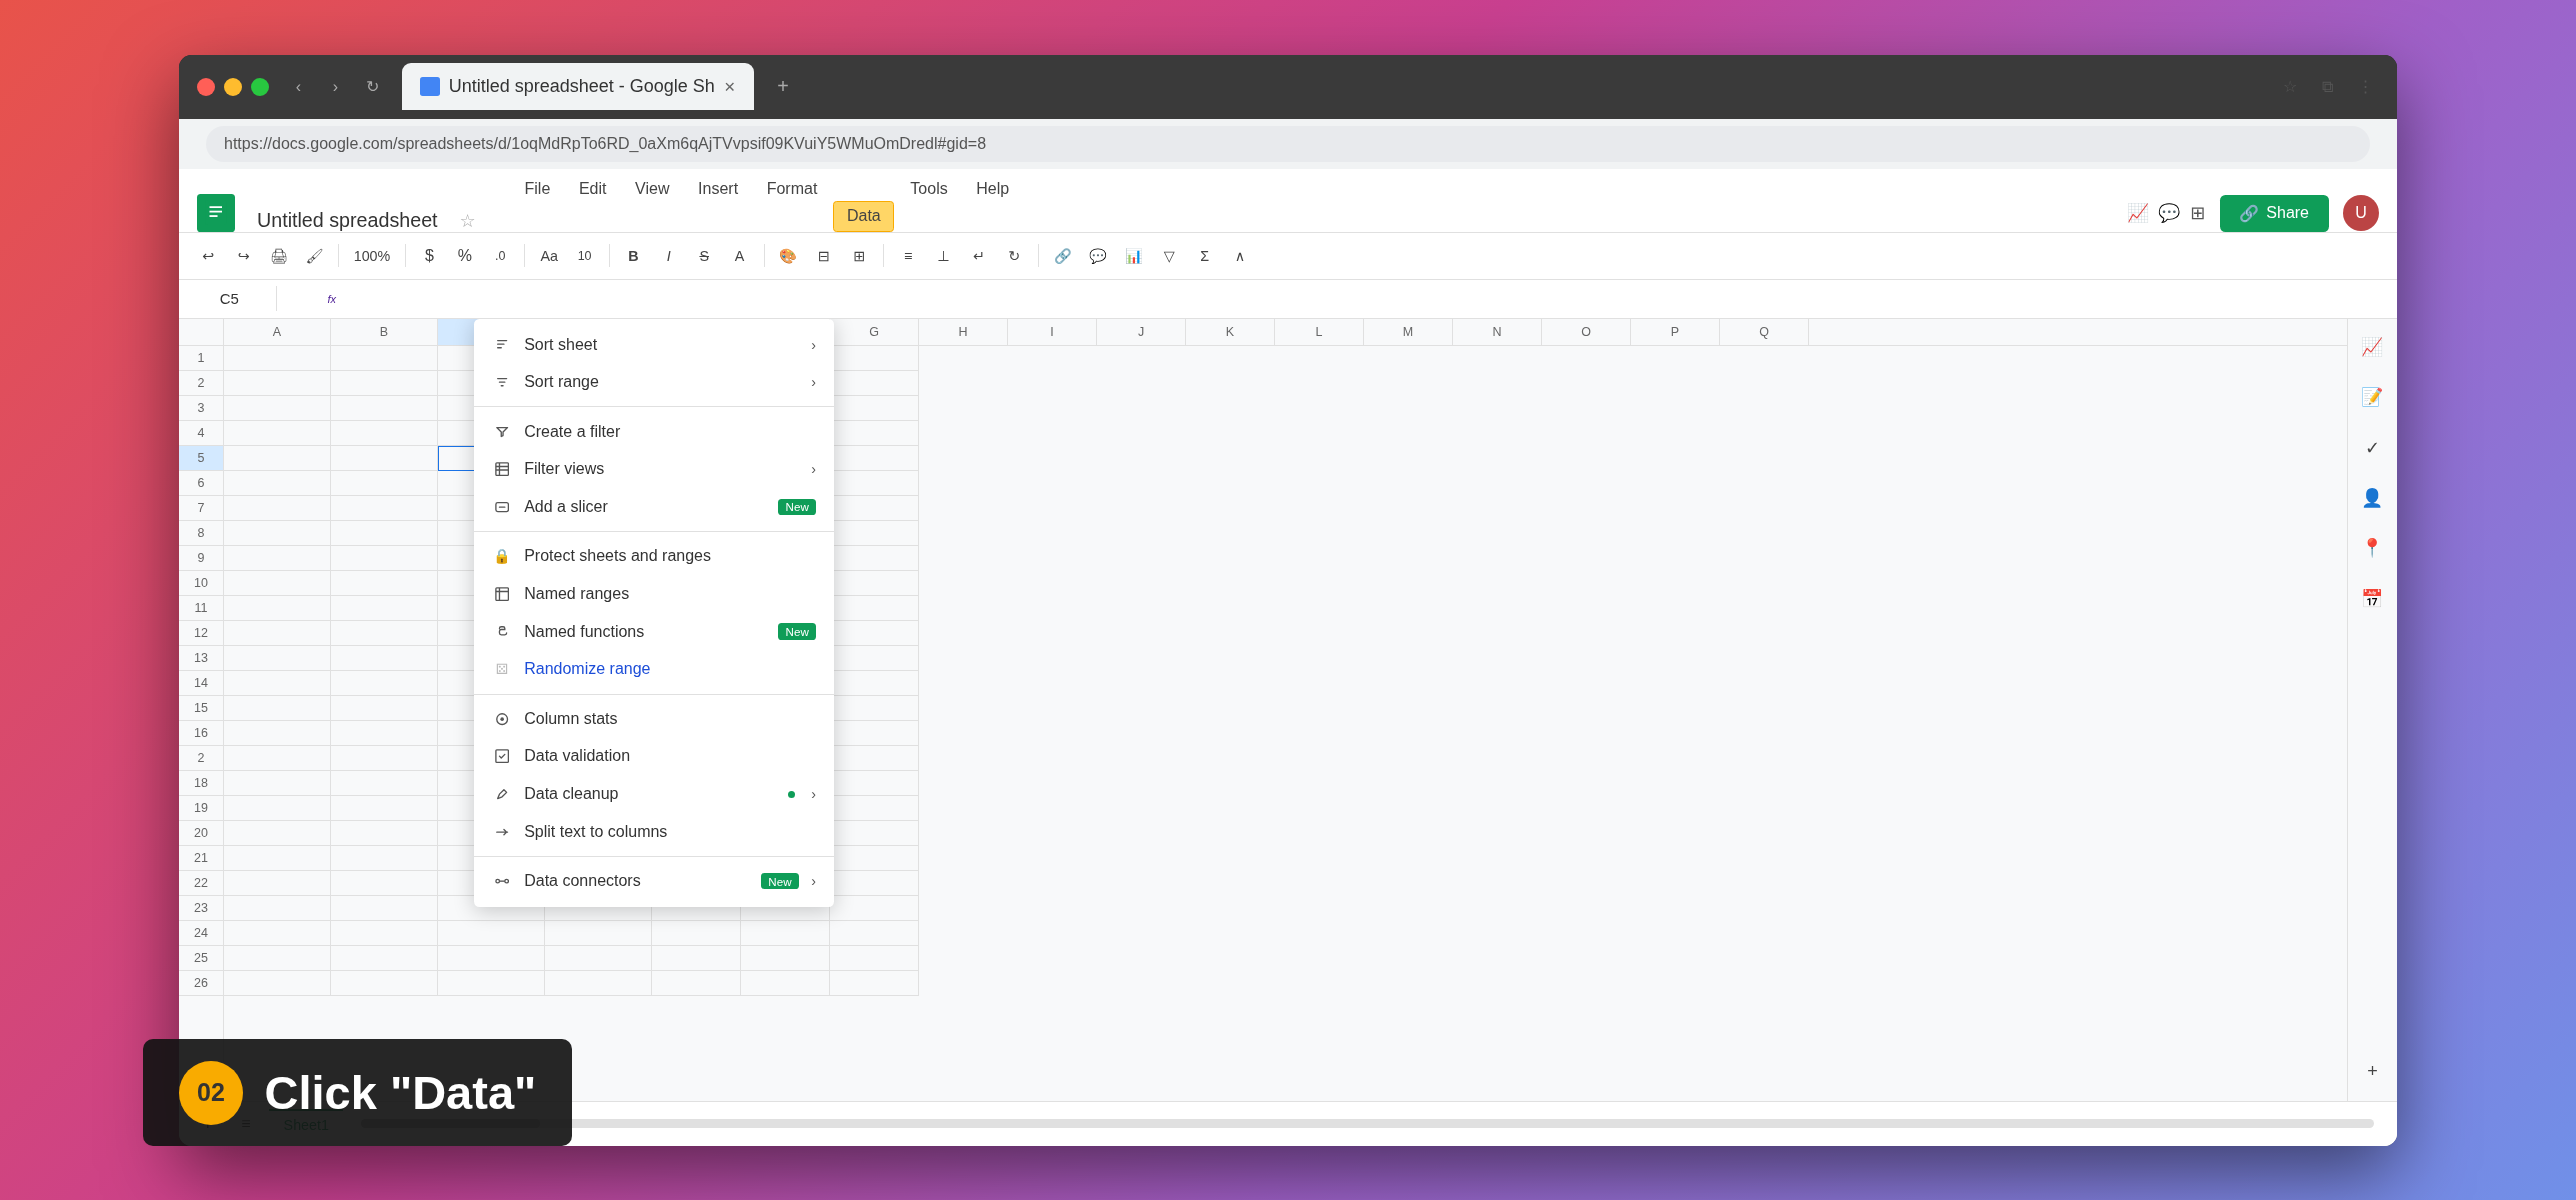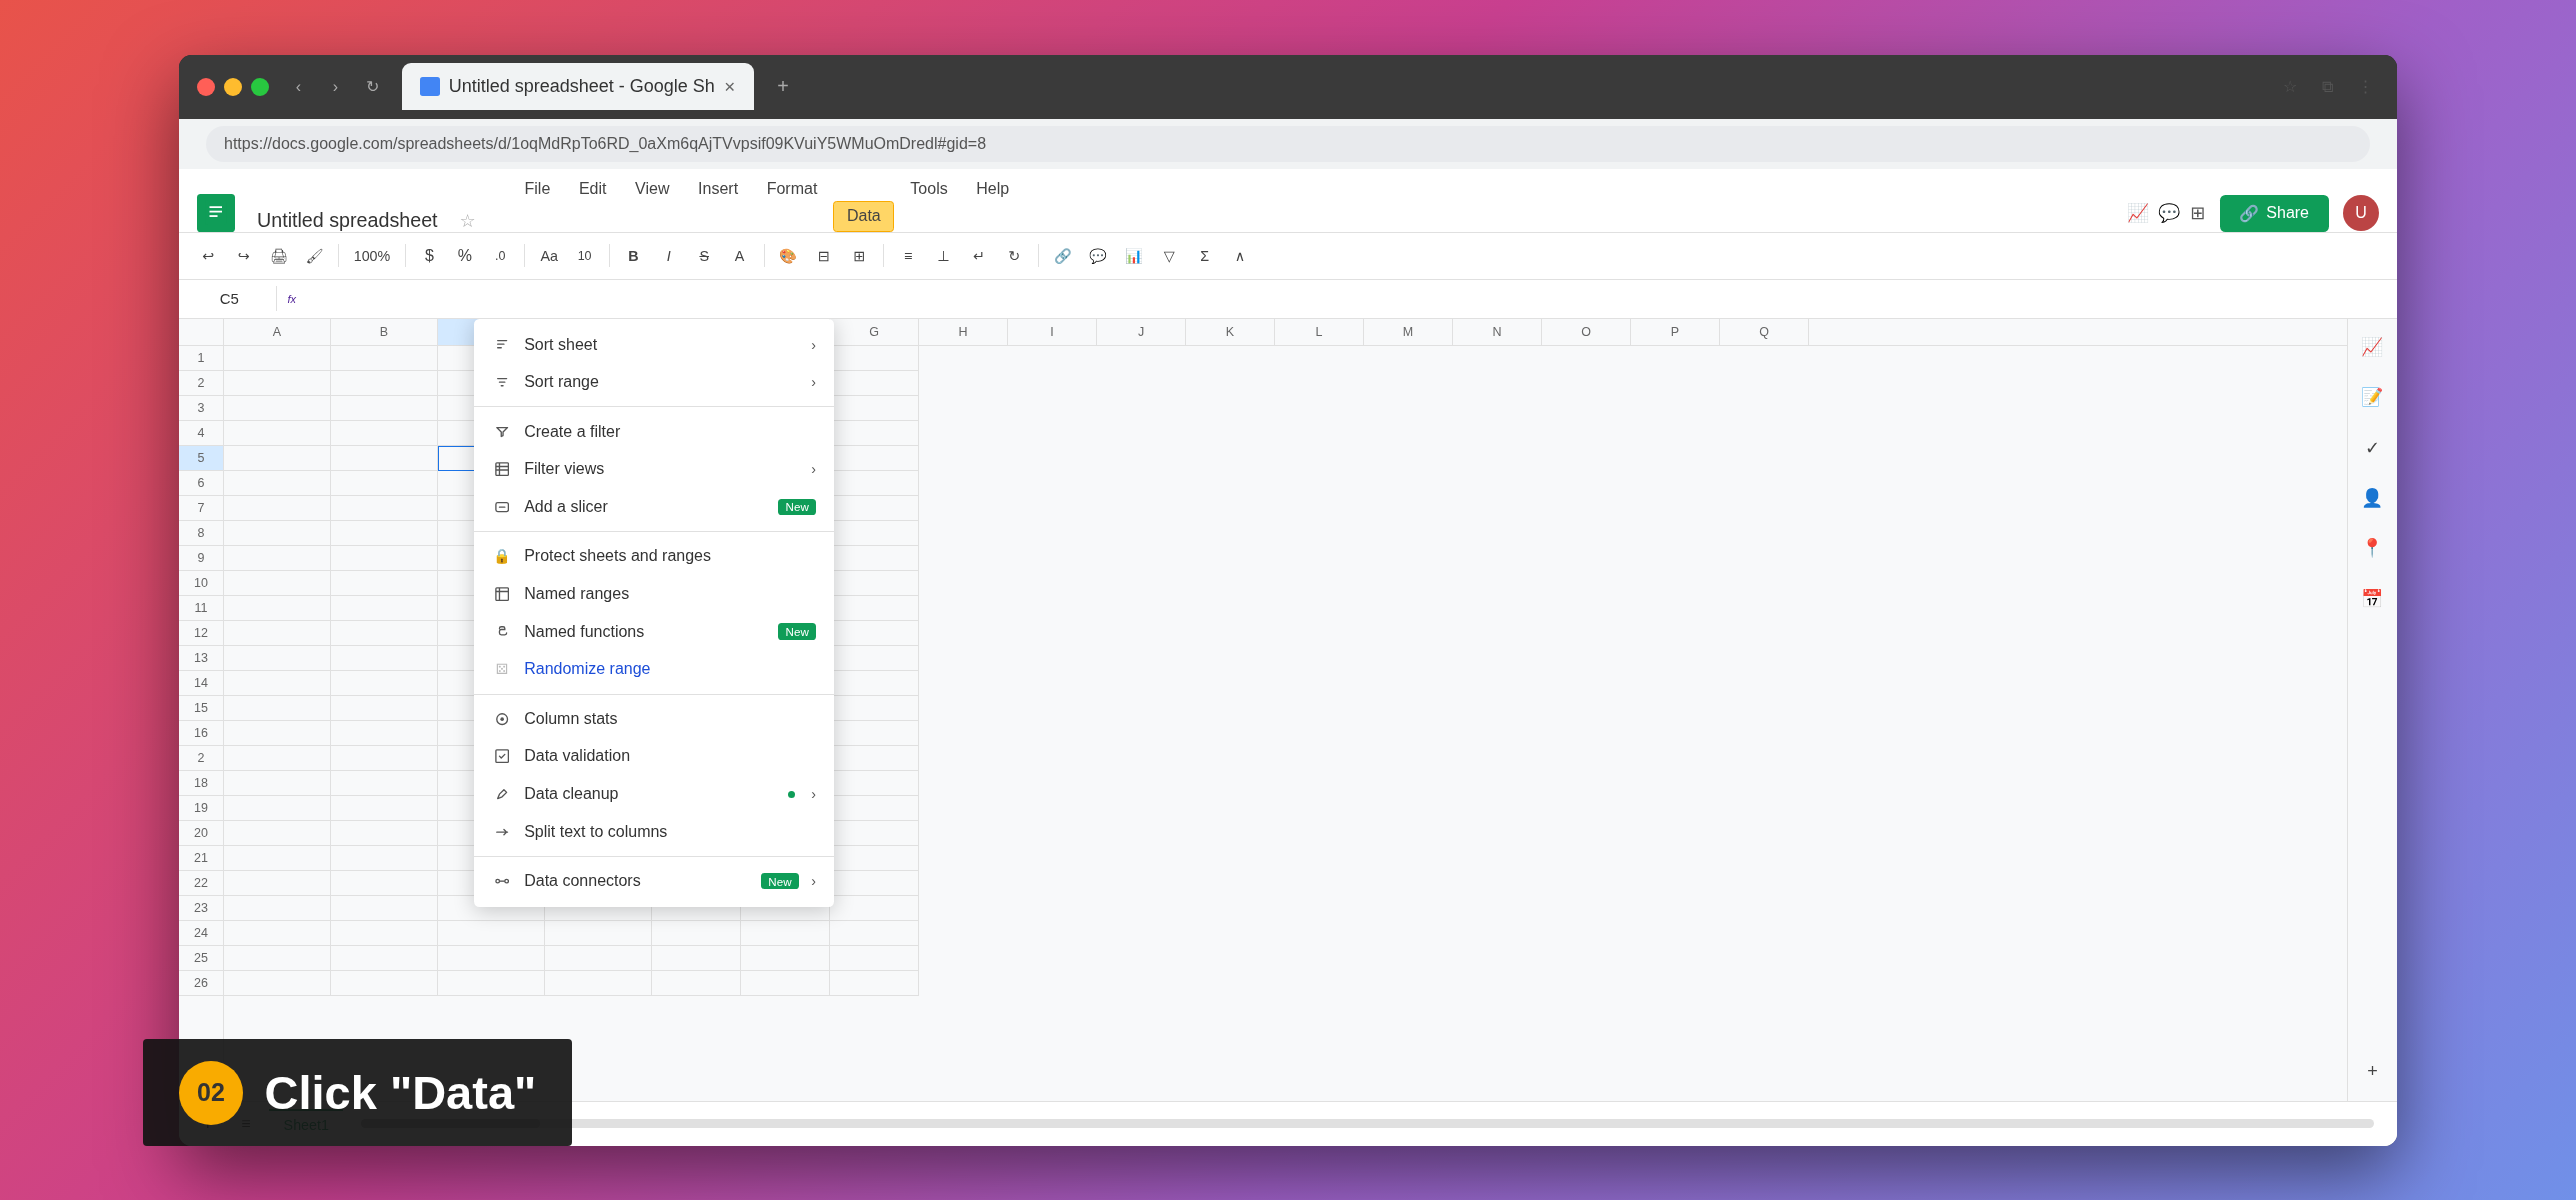--- a/index.html
+++ b/index.html
@@ -292,20 +292,21 @@
     }
     .formula-separator {
       width: 0.9px;
       height: 25px;
       background: #e0e0e0;
     }
     .fx-icon {
       color: #4c1d95;
       font-size: 11px;
       font-style: italic;
+      margin-left: 40px;
     }
 
     .row-headers {
       width: 45px;
       background: #f8f9fa;
       border-right: 0.9px solid #e0e0e0;
       flex-shrink: 0;
     }
     .row-header {
       height: 25px;
@@ -485,21 +486,21 @@
       background: #bbb;
       border-radius: 4.5px;
     }
 
     
     .instruction-bar {
       position: absolute;
       bottom: 54px;
       left: 143px;
       background: rgba(20,20,20,0.92);
-      border-radius: 4px;
+      border-radius: 10px;
       padding: 21.5px 36px;
       display: flex;
       align-items: center;
       gap: 21.5px;
       pointer-events: none;
       justify-content: flex-end;
     }
     .step-badge {
       width: 64px;
       height: 64px;

